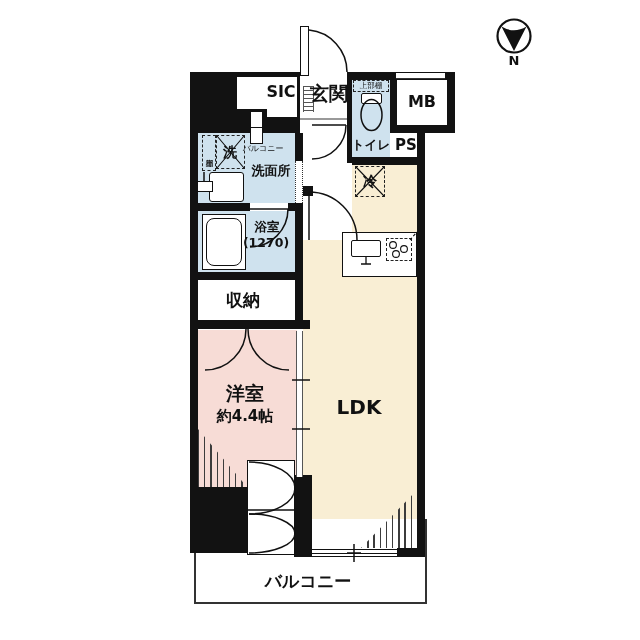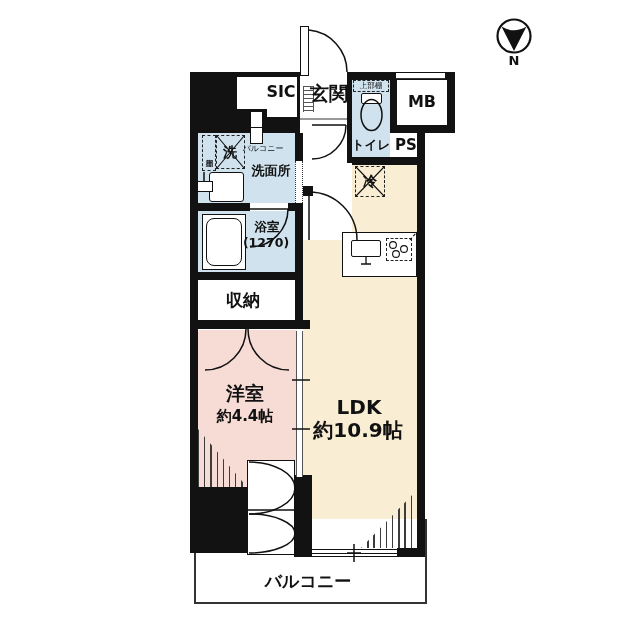--- a/index.html
+++ b/index.html
@@ -149,17 +149,16 @@
   <div class="lbl" style="left:230px;top:152px;font-size:14px;">洗</div>
   <div class="lbl" style="left:263px;top:149px;font-size:8px;font-weight:500;">バルコニー</div>
   <div class="lbl" style="left:271px;top:171px;font-size:13px;">洗面所</div>
   <div class="lbl" style="left:267px;top:227px;font-size:12.5px;">浴室</div>
   <div class="lbl" style="left:266px;top:243px;font-size:12.5px;">(1270)</div>
   <div class="lbl" style="left:370px;top:181px;font-size:14px;">冷</div>
   <div class="lbl" style="left:243px;top:301px;font-size:17px;">収納</div>
   <div class="lbl" style="left:245px;top:394px;font-size:19px;">洋室</div>
   <div class="lbl" style="left:245px;top:417px;font-size:15px;">約4.4帖</div>
   <div class="lbl" style="left:359px;top:407px;font-size:20px;">LDK</div>
-  <div class="lbl" style="left:358px;top:430px;font-size:20px;">約10.9帖</div>
   <div class="lbl" style="left:308px;top:582px;font-size:17px;">バルコニー</div>
   <div class="lbl" style="left:514px;top:61px;font-size:13px;">N</div>
 
 </div>
 
 </body></html>

